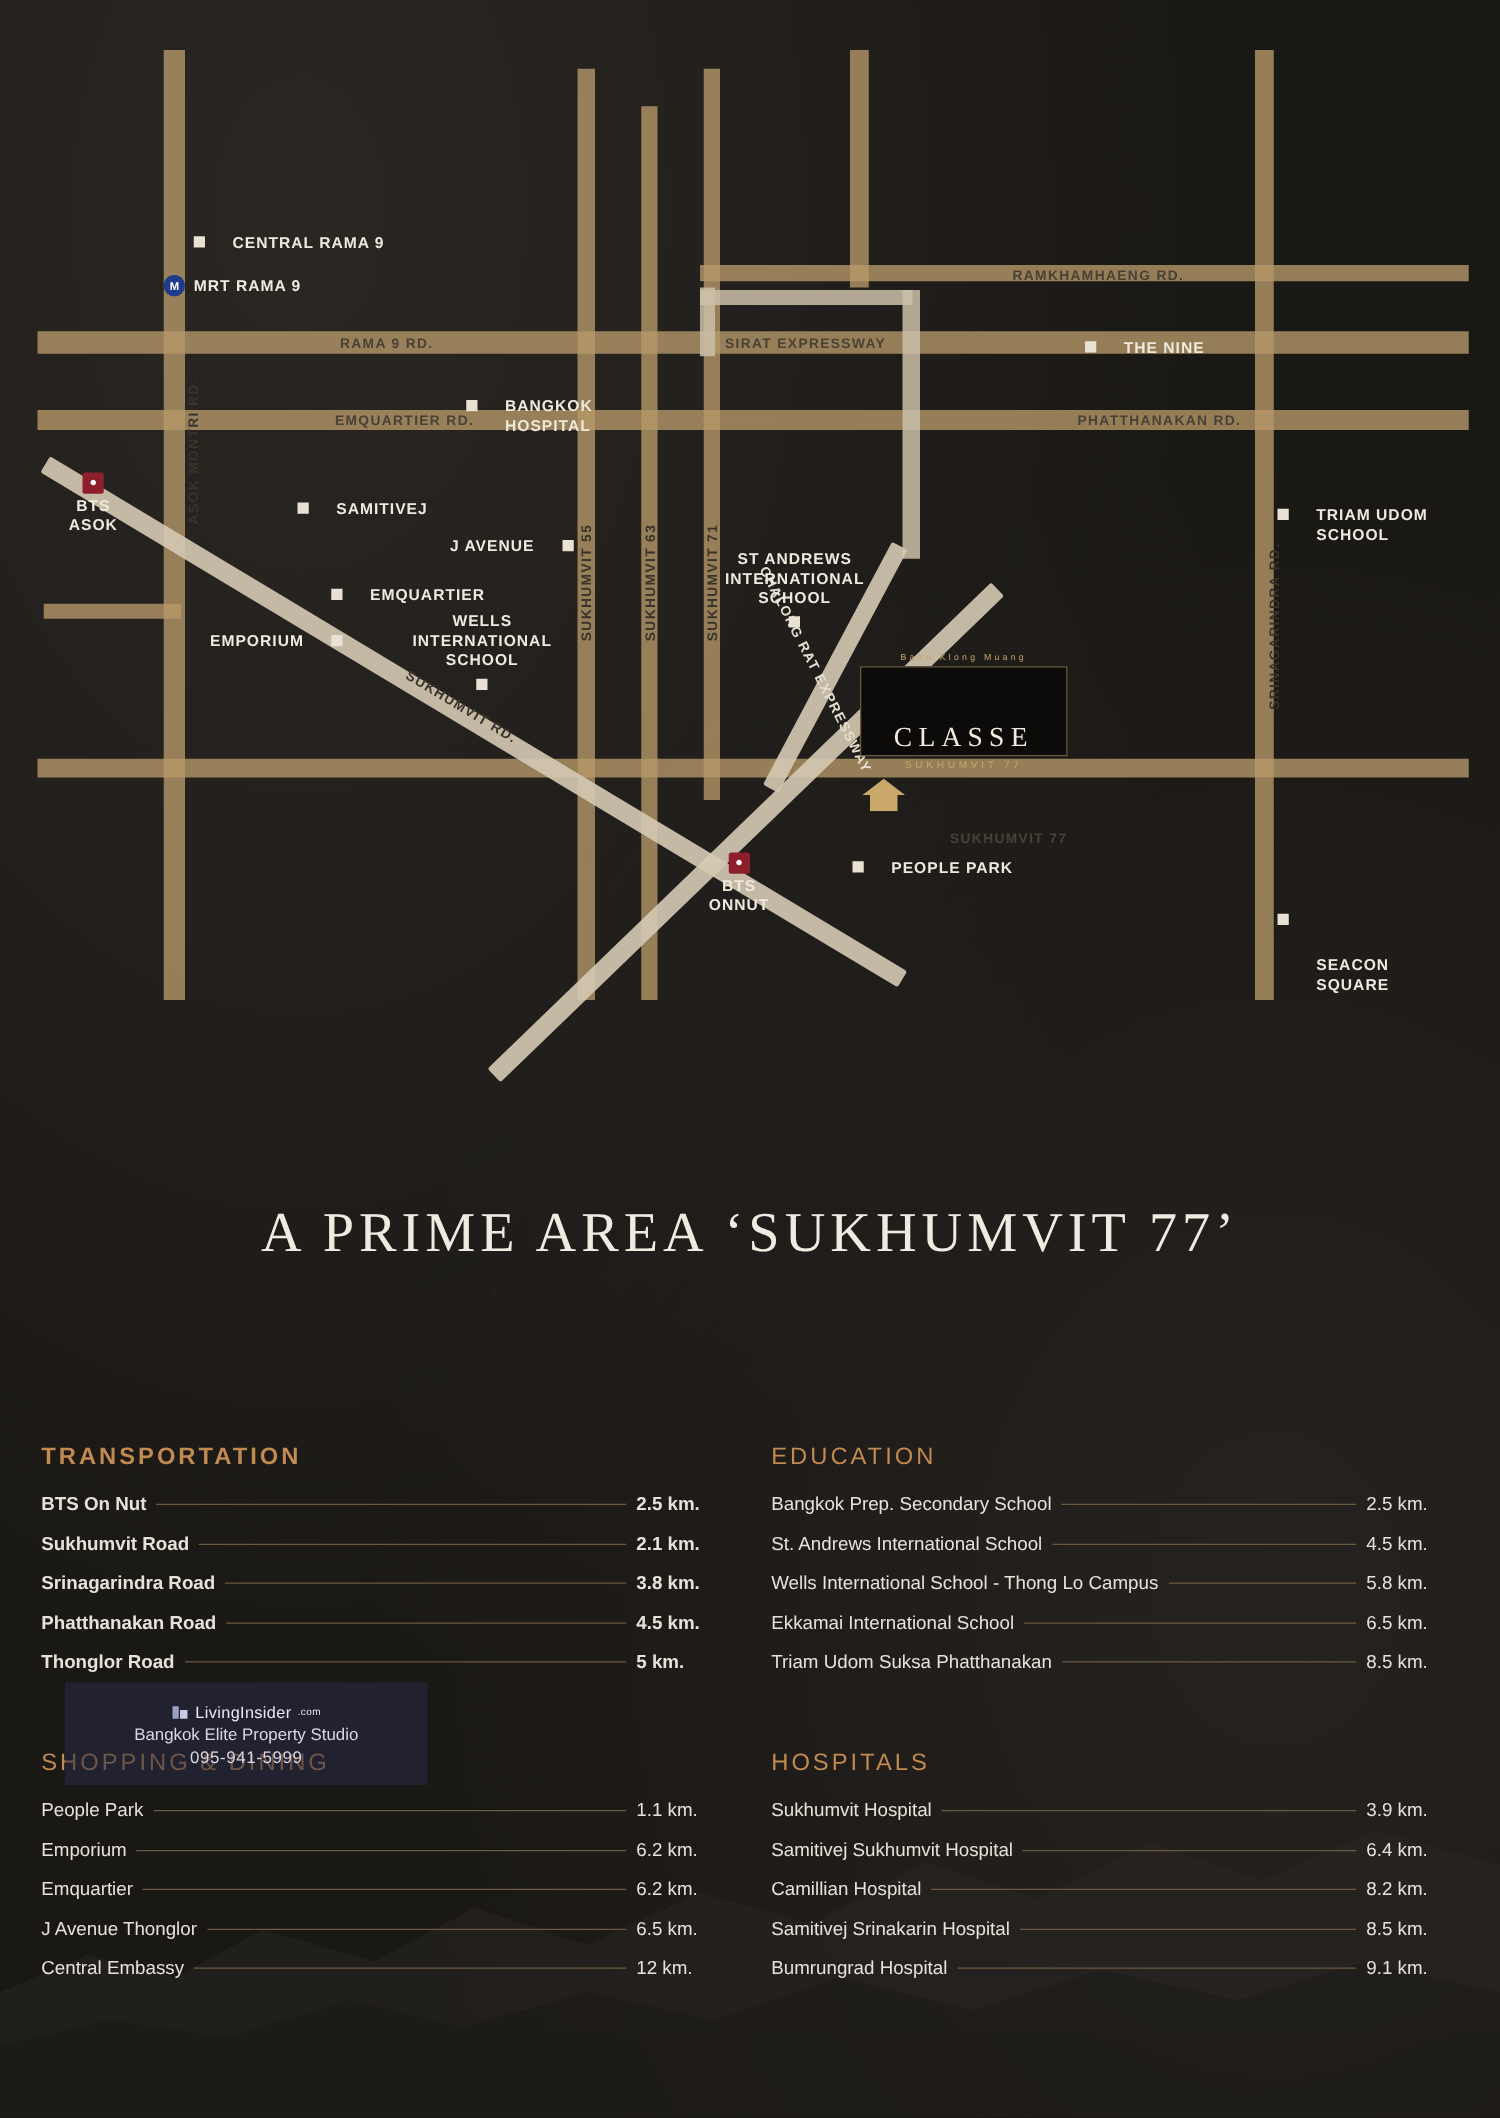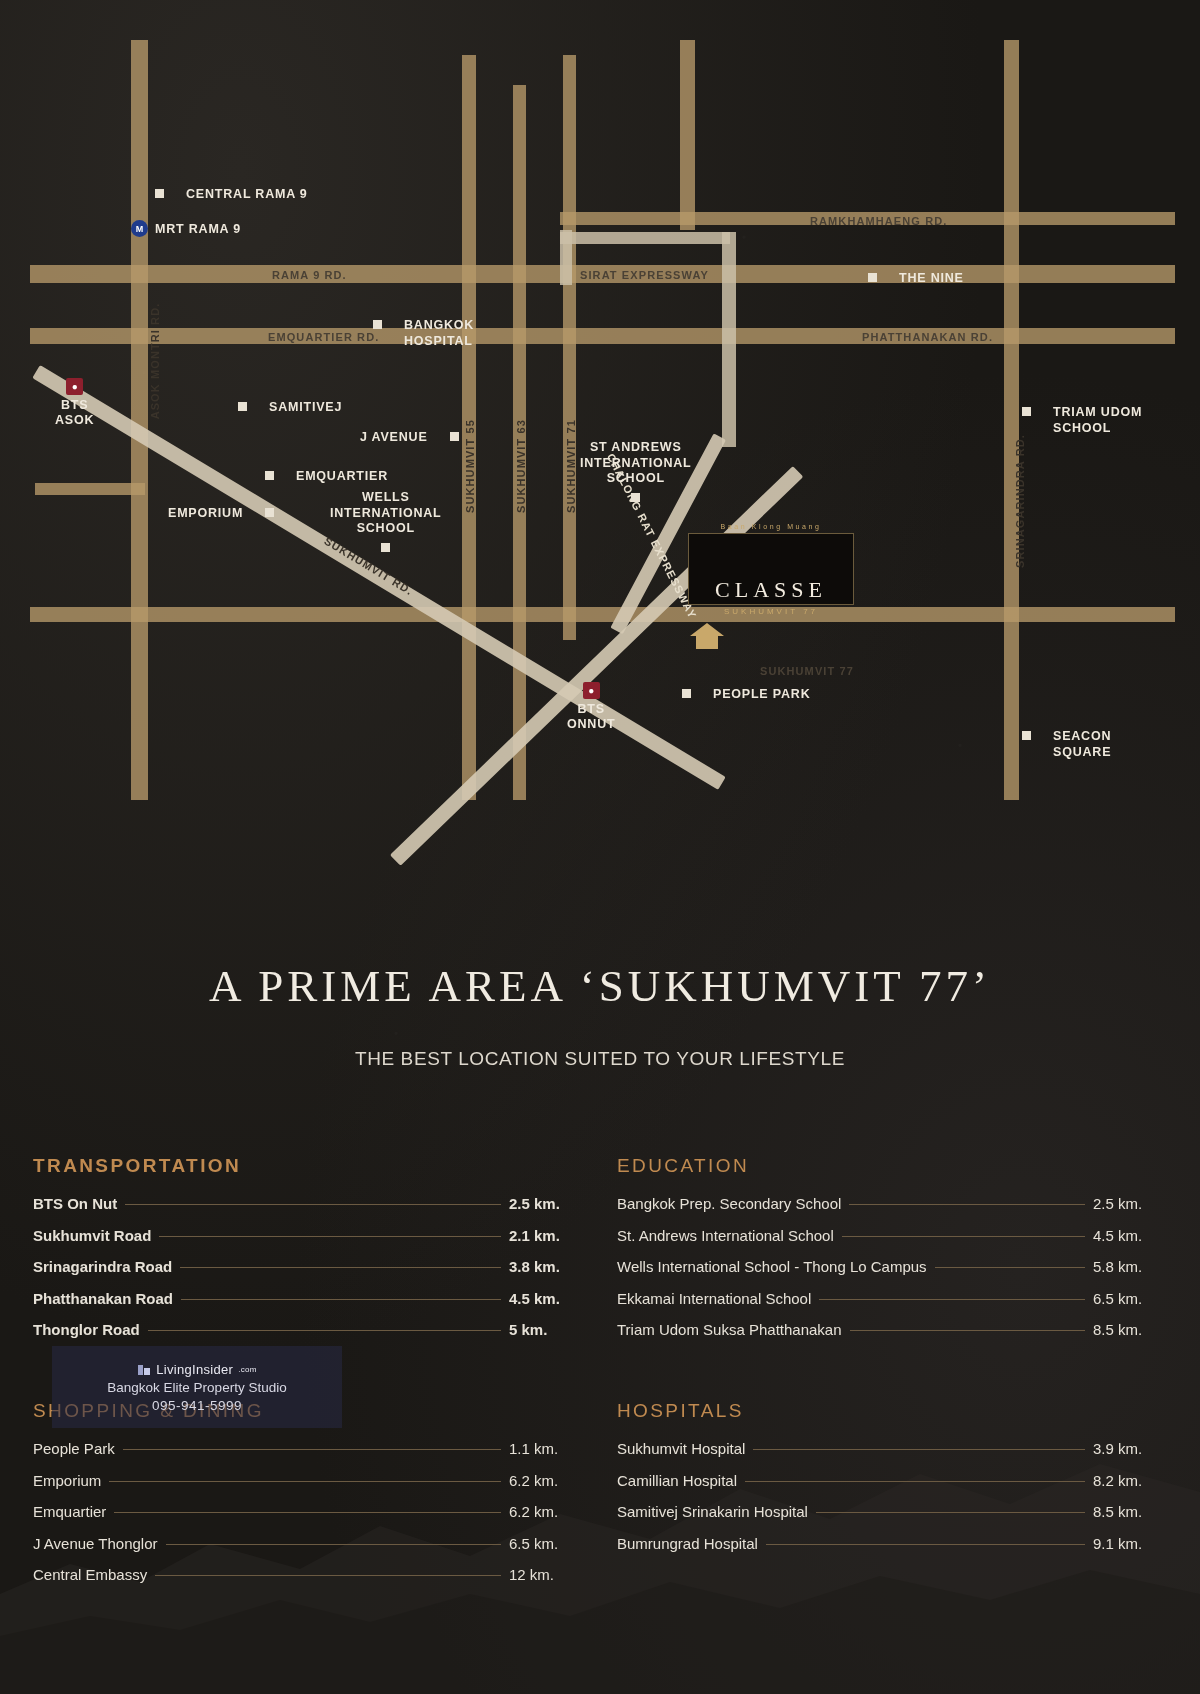--- a/index.html
+++ b/index.html
@@ -296,21 +296,21 @@
       <div class="sq"></div>
       <div class="txt" style="white-space:pre-line;">TRIAM UDOM
 SCHOOL</div>
     </div>
     <div class="poi" style="left:682px; top:687px;">
       <div class="sq"></div>
       <div class="txt">PEOPLE PARK</div>
     </div>
     <div class="poi" style="left:1022px; top:729px;">
       <div class="sq"></div>
-      <div class="txt" style="white-space:pre-line;">SEACON
+      <div class="txt" style="white-space:pre-line;margin-top:36px;">SEACON
 SQUARE</div>
     </div>
 
     <div class="mrt" style="left:131px; top:220px;">
       <div class="badge">M</div>
       <div class="txt">MRT RAMA 9</div>
     </div>
     <div class="bts" style="left:55px; top:378px;">
       <div class="badge">●</div>
       <div class="txt" style="white-space:pre-line;">BTS
@@ -331,21 +331,20 @@
       <path d="M17 0 L34 13 L28 13 L28 26 L6 26 L6 13 L0 13 Z" fill="#c9a86a"></path>
     </svg>
   </div>
 
   <svg id="mountains" viewBox="0 0 1200 430" preserveAspectRatio="none">
     <path d="M0 430 L0 330 L70 300 L140 318 L210 280 L300 305 L380 262 L470 292 L560 250 L650 275 L740 225 L830 255 L920 210 L1010 240 L1100 200 L1200 228 L1200 430 Z" fill="#2a2724" opacity="0.85"></path>
     <path d="M0 430 L0 372 L90 352 L180 366 L280 336 L370 358 L470 330 L570 352 L670 318 L780 344 L880 312 L990 336 L1090 306 L1200 330 L1200 430 Z" fill="#201e1b" opacity="0.9"></path>
   </svg>
 
   <div id="title">A PRIME AREA ‘SUKHUMVIT 77’</div>
-  <div id="subtitle">THE BEST LOCATION SUITED TO YOUR LIFESTYLE</div>
 
   <div class="col col-left" style="top:1155px;font-weight:bold;">
     <div class="sec-title">TRANSPORTATION</div>
     <div class="row">
       <span class="nm">BTS On Nut</span>
       <span class="lead"></span>
       <span class="dist">2.5 km.</span>
     </div>
     <div class="row">
       <span class="nm">Sukhumvit Road</span>
@@ -426,20 +425,25 @@
       <span class="dist">12 km.</span>
     </div>
   </div>
 
   <div class="col col-right" style="top:1400px;">
     <div class="sec-title">HOSPITALS</div>
     <div class="row">
       <span class="nm">Sukhumvit Hospital</span>
       <span class="lead"></span>
       <span class="dist">3.9 km.</span>
+    </div>
+    <div class="row">
+      <span class="nm">Samitivej Sukhumvit Hospital</span>
+      <span class="lead"></span>
+      <span class="dist">6.4 km.</span>
     </div>
     <div class="row">
       <span class="nm">Camillian Hospital</span>
       <span class="lead"></span>
       <span class="dist">8.2 km.</span>
     </div>
     <div class="row">
       <span class="nm">Samitivej Srinakarin Hospital</span>
       <span class="lead"></span>
       <span class="dist">8.5 km.</span>

